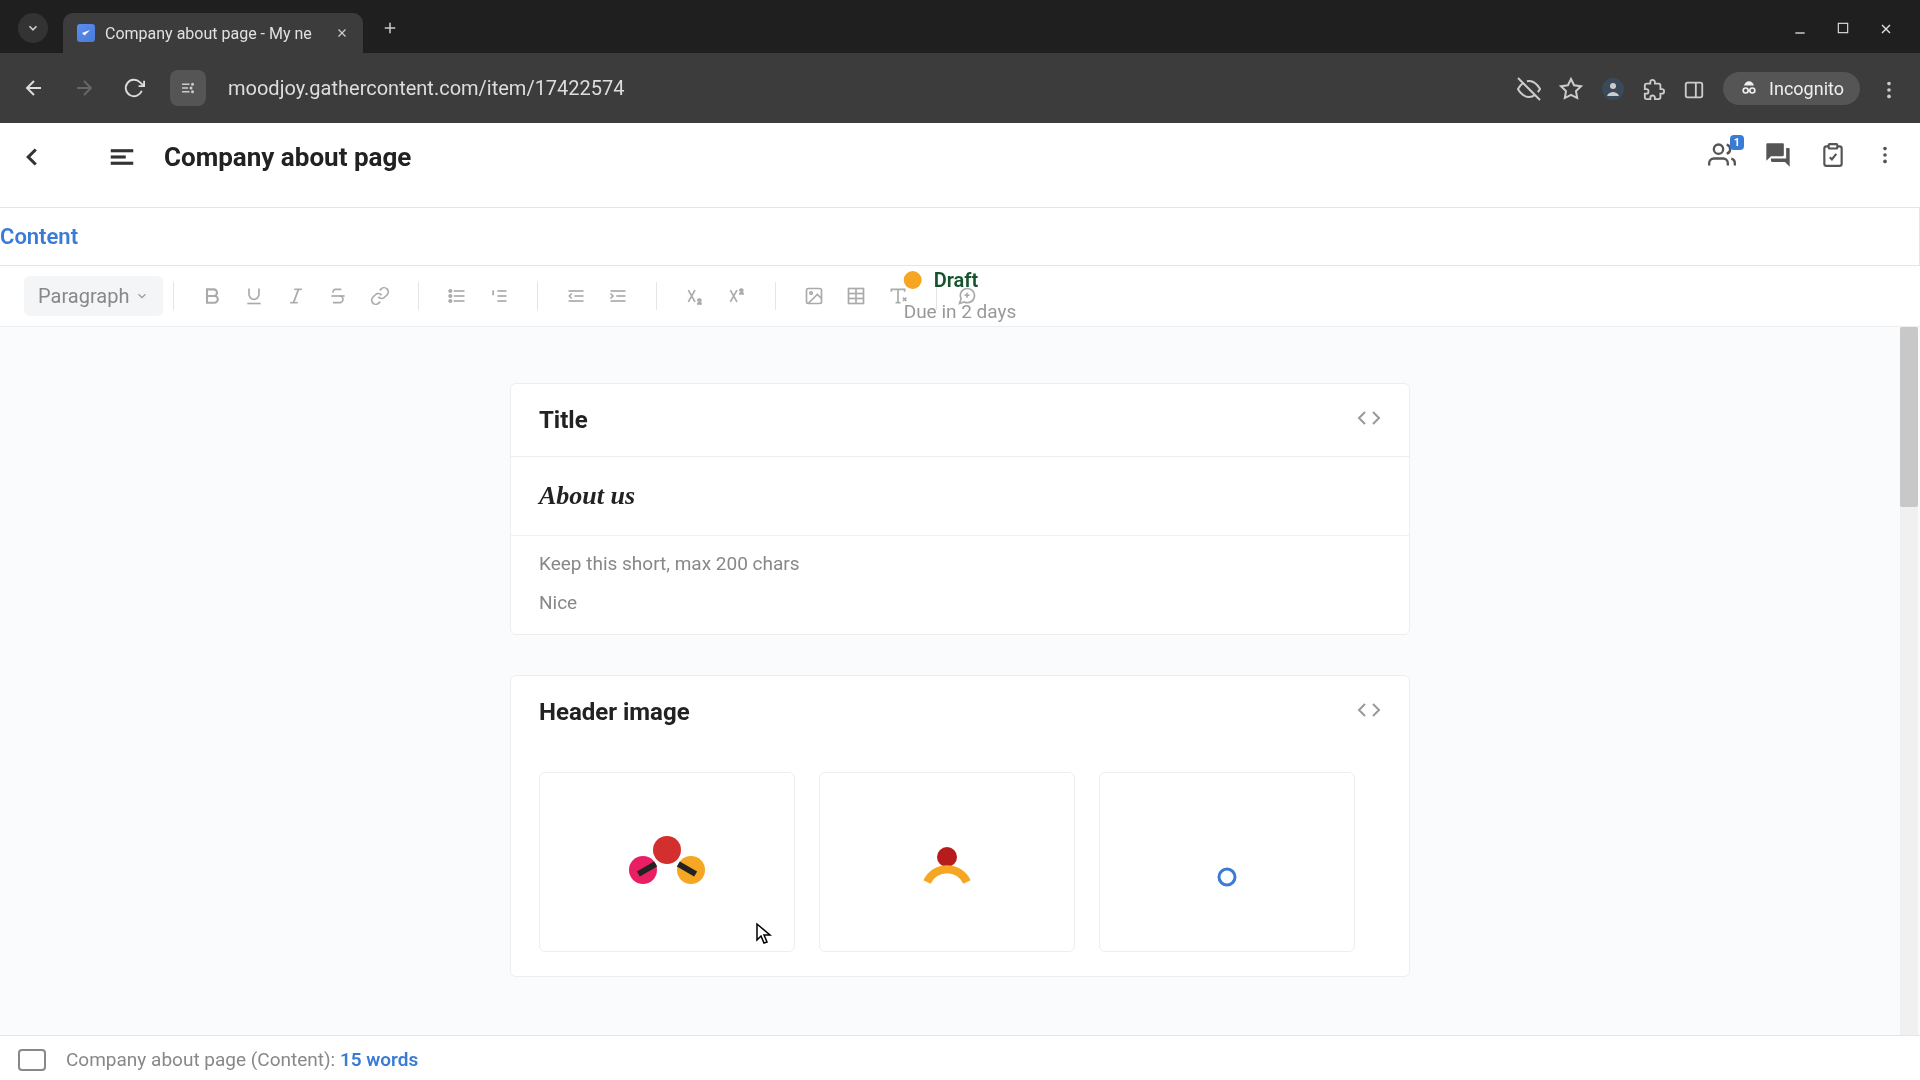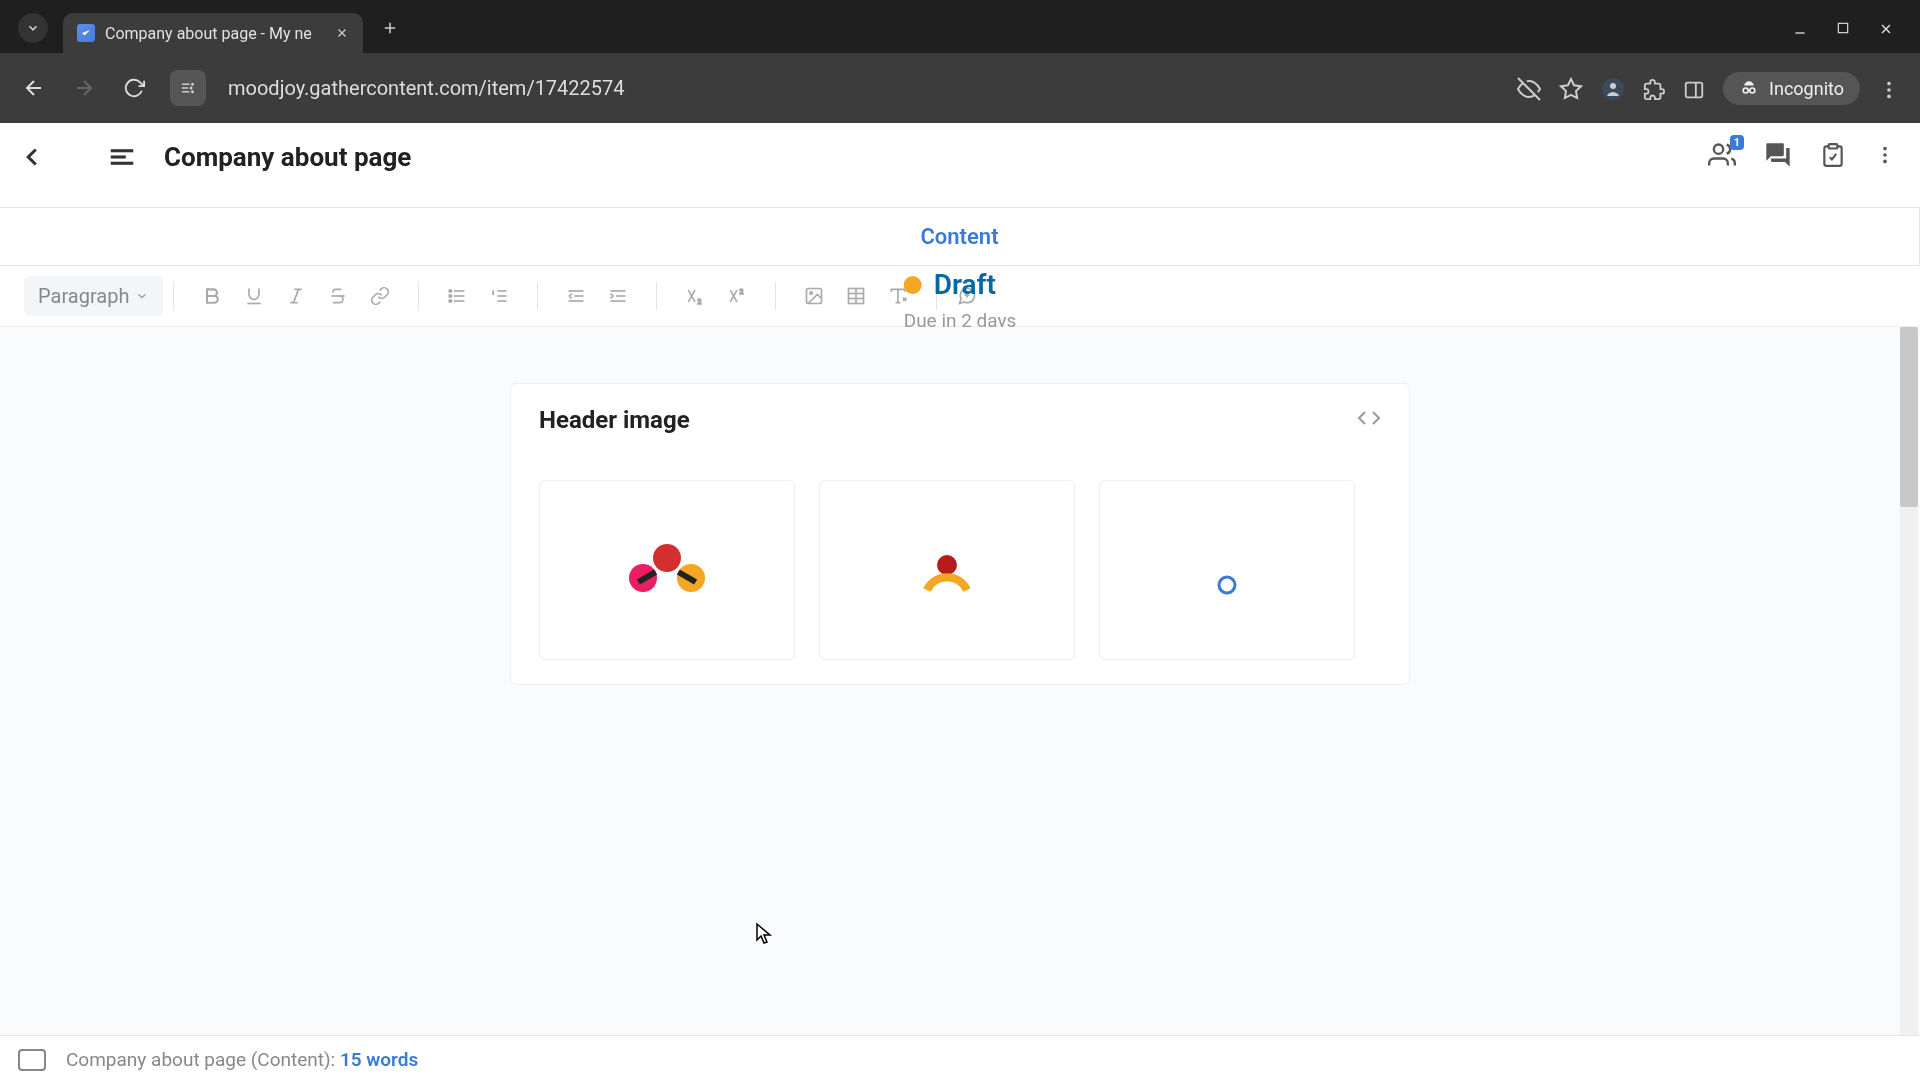--- a/index.html
+++ b/index.html
@@ -27,31 +27,31 @@
   
   .app-header { display: flex; align-items: center; padding: 16px 24px 4px 14px; gap: 24px; border-bottom: none; }
   .back-arrow { width: 36px; height: 36px; display: flex; align-items: center; justify-content: center; color: #333; }
   .hamburger { width: 36px; height: 36px; display: flex; align-items: center; justify-content: center; color: #333; margin-left: 30px; }
   .title-block { display: flex; flex-direction: row; gap: 6px; }
   .page-title { font-size: 26px; font-weight: 700; color: #222; }
   .breadcrumb-row { display: flex; align-items: center; gap: 8px; color: #888; font-size: 19px; }
   .breadcrumb-row .folder-icon { color: #aaa; }
   .tmpl-link { color: #3a7bd5; }
   .status-block { position: absolute; left: 50%; transform: translateX(-50%); top: 145px; text-align: center; }
-  .status-row { display: flex; align-items: center; gap: 12px; font-size: 28px; font-weight: 600; color: #0369a1; }
+  .status-row { display: flex; align-items: center; gap: 12px; font-size: 20px; font-weight: 600; color: #14532d; }
   .status-dot { width: 18px; height: 18px; border-radius: 50%; background: #f5a623; }
   .due-text { color: #999; font-size: 19px; margin-top: 8px; }
   .header-actions { margin-left: auto; display: flex; align-items: center; gap: 28px; color: #555; }
   .badge-wrap { position: relative; }
   .badge { position: absolute; top: -6px; right: -8px; background: #3a7bd5; color: #fff; font-size: 11px; font-weight: 700; border-radius: 4px; padding: 1px 4px; }
 
   
   .app { position: relative; }
   .content-tabs { display: flex; border-top: 1px solid #e5e5e5; border-bottom: 1px solid #e5e5e5; margin-top: 28px; background: #f3f5f7; }
-  .content-tab { flex: 1; text-align: center; padding: 16px 0; font-size: 22px; color: #888; background: #f3f5f7; }
+  .content-tab { flex: 1; padding: 16px 0; font-size: 22px; color: #888; background: #f3f5f7; }
   .content-tab.active { background: #fff; color: #3a7bd5; font-weight: 600; box-shadow: inset 0 -1px 0 #fff; border-right: 1px solid #e5e5e5; }
 
   
   .toolbar { display: flex; align-items: center; padding: 10px 24px; gap: 4px; border-bottom: 1px solid #eee; }
   .style-select { background: #f3f5f7; border-radius: 6px; padding: 8px 14px; display: flex; align-items: center; gap: 6px; color: #888; font-size: 20px; text-align: center; }
   .tb-group { display: flex; align-items: center; gap: 2px; padding: 0 8px; }
   .tb-sep { width: 1px; height: 28px; background: #e5e5e5; margin: 0 6px; }
   .tb-btn { width: 40px; height: 40px; display: flex; align-items: center; justify-content: center; color: #aaa; border-radius: 6px; }
 
   
@@ -386,20 +386,34 @@
           <line x1="12" y1="8" x2="12" y2="14"></line>
           <line x1="9" y1="11" x2="15" y2="11"></line>
         </svg>
       </div>
   </div>
 
   <div class="canvas">
     <div class="scrollbar-track"></div>
     <div class="scrollbar-thumb"></div>
 
+    <div class="card">
+      <div class="card-head">
+        <div class="card-title">Title</div>
+        <span class="code-icon"><svg width="24" height="24" viewBox="0 0 24 24" fill="none" stroke="#999" stroke-width="2">
+              <polyline points="16 18 22 12 16 6"></polyline>
+              <polyline points="8 6 2 12 8 18"></polyline>
+            </svg></span>
+      </div>
+      <div class="card-body">
+        <div class="about-title">About us</div>
+      </div>
+      <div class="card-hint">Keep this short, max 200 chars</div>
+      <div class="card-feedback">Nice</div>
+    </div>
 
     <div class="card">
       <div class="card-head">
         <div class="card-title">Header image</div>
         <span class="code-icon"><svg width="24" height="24" viewBox="0 0 24 24" fill="none" stroke="#999" stroke-width="2">
               <polyline points="16 18 22 12 16 6"></polyline>
               <polyline points="8 6 2 12 8 18"></polyline>
             </svg></span>
       </div>
       <div class="thumbs">

